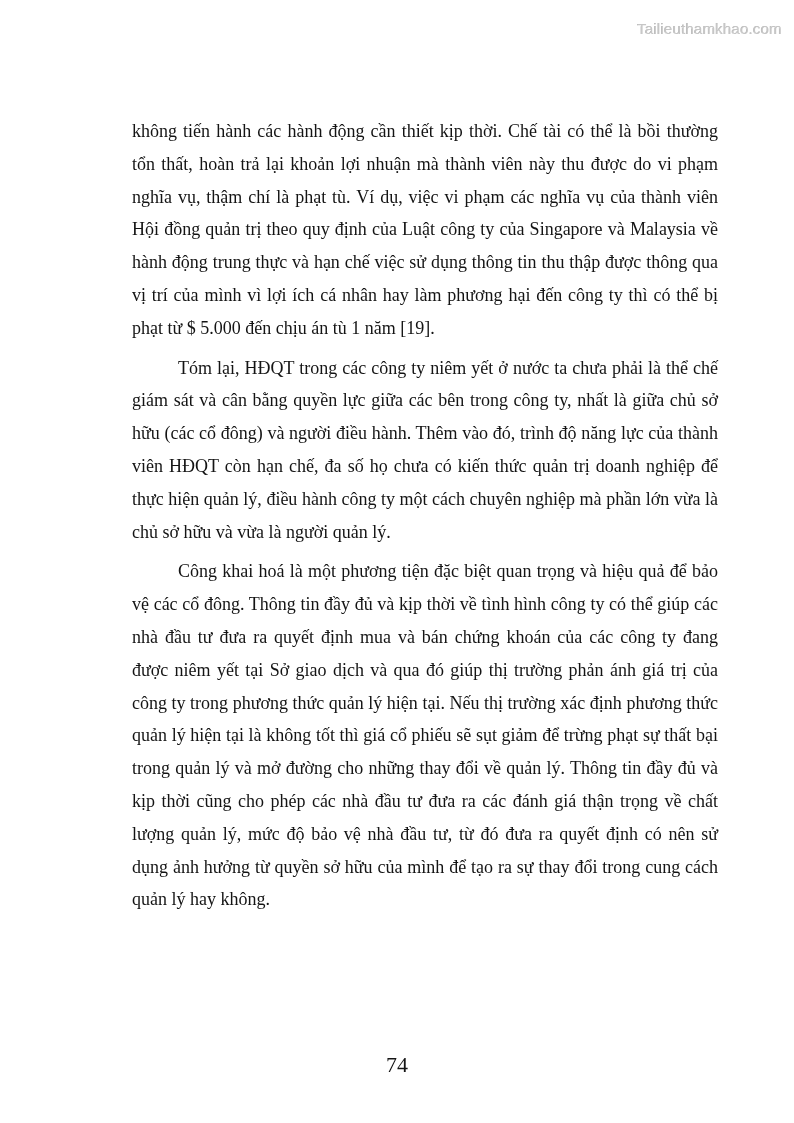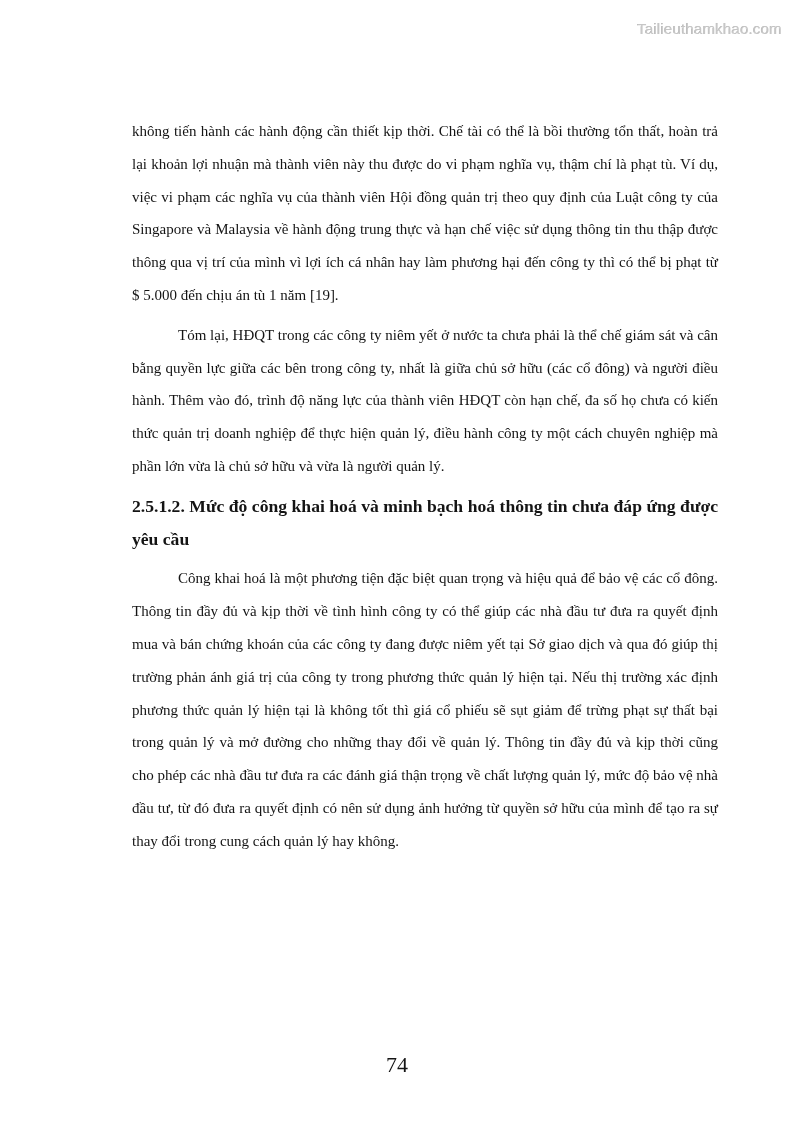--- a/index.html
+++ b/index.html
@@ -33,21 +33,21 @@
   }
 
   .content {
     position: absolute;
     top: 103px;
     left: 132px;
     width: 586px;
   }
 
   .body-text {
-    font-size: 15px;
+    font-size: 18px;
     line-height: 32.8px;
     text-align: justify;
     margin-bottom: 7px;
   }
 
   .indent {
     text-indent: 46px;
   }
 
   .section-heading {
@@ -75,21 +75,20 @@
 <div class="page">
 
   <div class="watermark">Tailieuthamkhao.com</div>
 
   <div class="content">
 
     <p class="body-text">không tiến hành các hành động cần thiết kịp thời. Chế tài có thể là bồi thường tổn thất, hoàn trả lại khoản lợi nhuận mà thành viên này thu được do vi phạm nghĩa vụ, thậm chí là phạt tù. Ví dụ, việc vi phạm các nghĩa vụ của thành viên Hội đồng quản trị theo quy định của Luật công ty của Singapore và Malaysia về hành động trung thực và hạn chế việc sử dụng thông tin thu thập được thông qua vị trí của mình vì lợi ích cá nhân hay làm phương hại đến công ty thì có thể bị phạt từ $ 5.000 đến chịu án tù 1 năm [19].</p>
 
     <p class="body-text indent">Tóm lại, HĐQT trong các công ty niêm yết ở nước ta chưa phải là thể chế giám sát và cân bằng quyền lực giữa các bên trong công ty, nhất là giữa chủ sở hữu (các cổ đông) và người điều hành. Thêm vào đó, trình độ năng lực của thành viên HĐQT còn hạn chế, đa số họ chưa có kiến thức quản trị doanh nghiệp để thực hiện quản lý, điều hành công ty một cách chuyên nghiệp mà phần lớn vừa là chủ sở hữu và vừa là người quản lý.</p>
 
-    <h3 class="section-heading">2.5.1.2. Mức độ công khai hoá và minh bạch hoá thông tin chưa đáp ứng được yêu cầu</h3>
 
     <p class="body-text indent">Công khai hoá là một phương tiện đặc biệt quan trọng và hiệu quả để bảo vệ các cổ đông. Thông tin đầy đủ và kịp thời về tình hình công ty có thể giúp các nhà đầu tư đưa ra quyết định mua và bán chứng khoán của các công ty đang được niêm yết tại Sở giao dịch và qua đó giúp thị trường phản ánh giá trị của công ty trong phương thức quản lý hiện tại. Nếu thị trường xác định phương thức quản lý hiện tại là không tốt thì giá cổ phiếu sẽ sụt giảm để trừng phạt sự thất bại trong quản lý và mở đường cho những thay đổi về quản lý. Thông tin đầy đủ và kịp thời cũng cho phép các nhà đầu tư đưa ra các đánh giá thận trọng về chất lượng quản lý, mức độ bảo vệ nhà đầu tư, từ đó đưa ra quyết định có nên sử dụng ảnh hưởng từ quyền sở hữu của mình để tạo ra sự thay đổi trong cung cách quản lý hay không.</p>
 
   </div>
 
   <div class="page-number">74</div>
 
 </div>
 
 </body></html>

